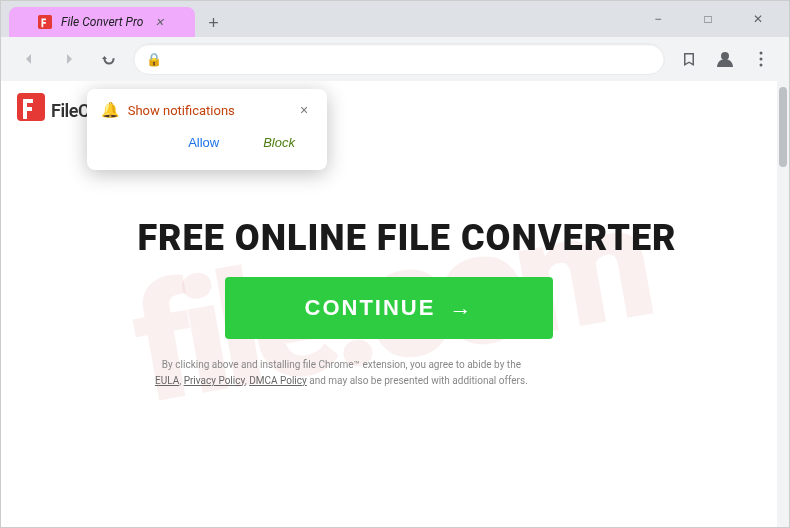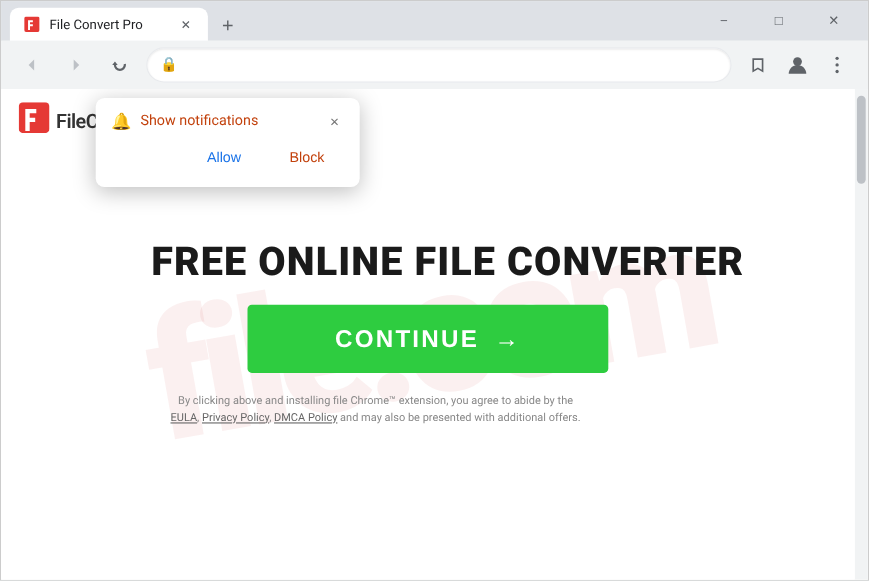--- a/index.html
+++ b/index.html
@@ -32,32 +32,33 @@
     }
 
     .tab-strip {
       display: flex;
       align-items: flex-end;
       height: 100%;
       flex: 1;
     }
 
     .tab-active {
-      background: #ffffff;
+      background: #f0abfc;
       height: 30px;
       border-radius: 8px 8px 0 0;
       display: flex;
       align-items: center;
-      padding: 0 12px;
+      padding: 0 28px;
       gap: 8px;
       min-width: 180px;
       max-width: 240px;
       font-size: 12px;
       color: #202124;
       position: relative;
+      font-style: italic;
     }
 
     .tab-favicon {
       width: 16px;
       height: 16px;
       display: flex;
       align-items: center;
       justify-content: center;
     }
 
@@ -386,21 +387,22 @@
       border: none;
     }
 
     .popup-btn-allow {
       background: none;
       color: #1a73e8;
     }
 
     .popup-btn-block {
       background: none;
-      color: #c2410c;
+      color: #4d7c0f;
+      font-style: italic;
     }
   </style>
 </head>
 <body>
 
 <div class="browser-window">
 
   <div class="title-bar">
     <div class="tab-strip">
       <div class="tab-active">

